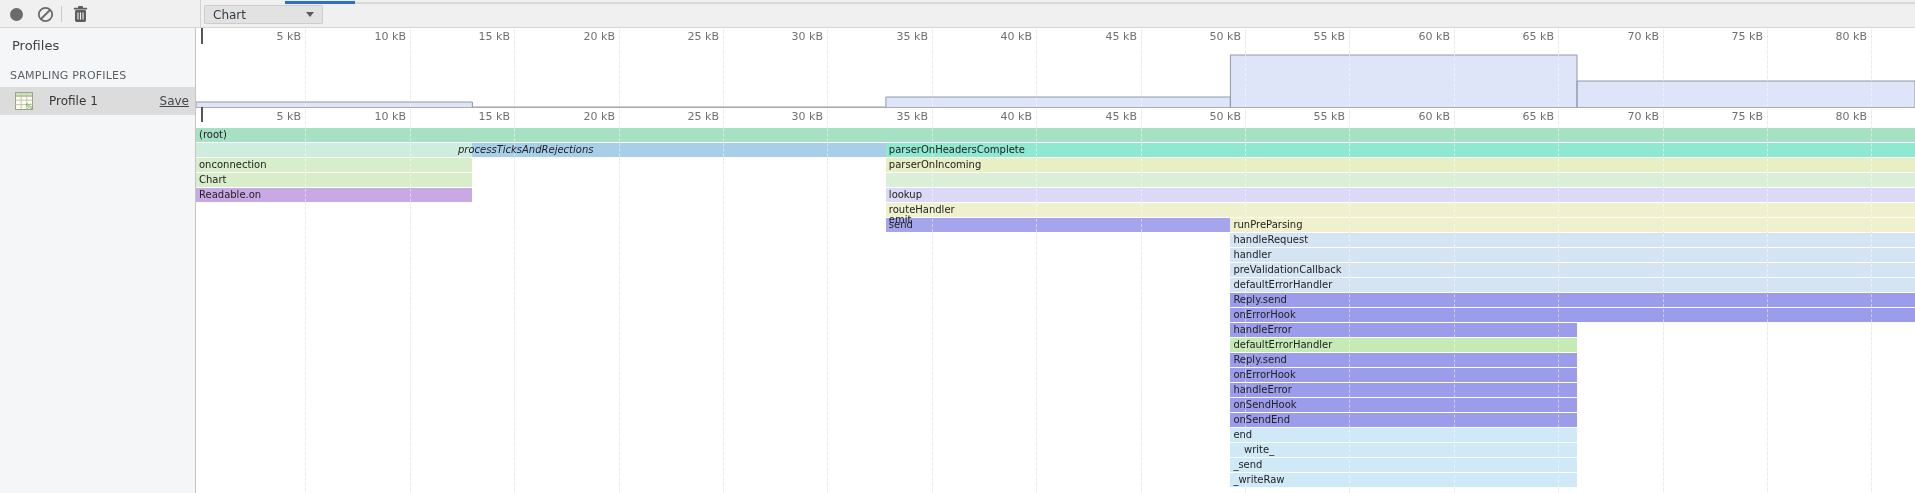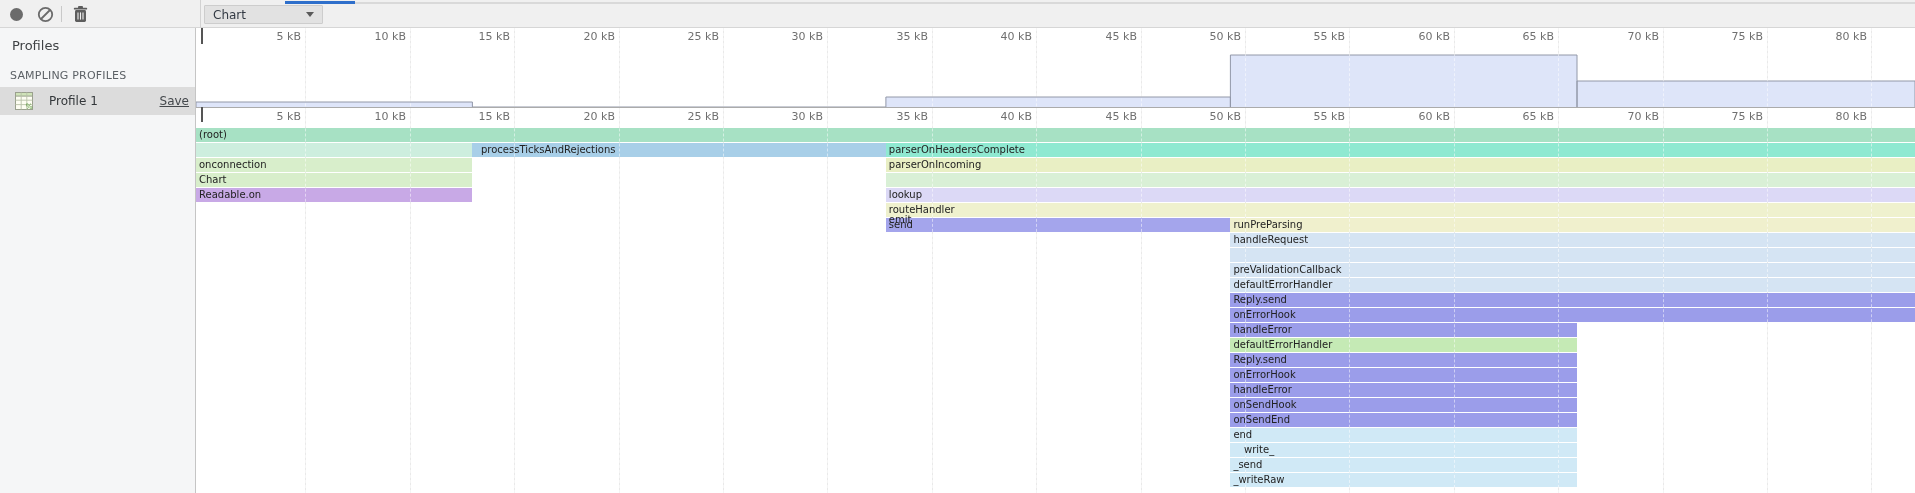--- a/index.html
+++ b/index.html
@@ -182,21 +182,21 @@
       <div class="origin-tick" style="left: 5px; top: 79px; height: 15px;"></div>
       <svg width="1719" height="79" class="ov-svg">
         <path d="M0.0,79 L0.0,74 L276.4,74 L276.4,79 L276.4,79 L276.4,79 L689.9,79 L689.9,79 L689.9,79 L689.9,69 L1034.4,69 L1034.4,79 L1034.4,79 L1034.4,27 L1381.0,27 L1381.0,79 L1381.0,79 L1381.0,53 L1719.0,53 L1719.0,79 Z" fill="#dee5f9"></path>
         <path d="M0.0,79 L0.0,74 L276.4,74 L276.4,79 L276.4,79 L276.4,79 L689.9,79 L689.9,79 L689.9,79 L689.9,69 L1034.4,69 L1034.4,79 L1034.4,79 L1034.4,27 L1381.0,27 L1381.0,79 L1381.0,79 L1381.0,53 L1719.0,53 L1719.0,79" fill="none" stroke="#9298a8" stroke-width="1"></path>
       </svg>
       <div class="pane-sep"></div>
       <div class="bar" title="(root)" style="left: 0px; top: 100px; width: 1719px; background: rgb(167, 225, 196);"></div>
       <div class="bar-label" style="left: 0px; top: 100px; width: 1716px;">(root)</div>
       <div class="bar" title="callbackTrampoline" style="left: 0px; top: 115px; width: 276.44px; background: rgb(205, 238, 222);"></div>
       <div class="bar" title="processTicksAndRejections" style="left: 276.44px; top: 115px; width: 413.424px; background: rgb(168, 207, 232);"></div>
-      <div class="bar-label" style="left: 282px; top: 115px; width: 410.424px;">processTicksAndRejections</div>
+      <div class="bar-label" style="left: 259px; top: 115px; width: 410.424px; font-style: italic;">processTicksAndRejections</div>
       <div class="bar" title="parserOnHeadersComplete" style="left: 689.864px; top: 115px; width: 1029.14px; background: rgb(143, 233, 209);"></div>
       <div class="bar-label" style="left: 689.864px; top: 115px; width: 1026.14px;">parserOnHeadersComplete</div>
       <div class="bar" title="onconnection" style="left: 0px; top: 130px; width: 276.44px; background: rgb(216, 238, 203);"></div>
       <div class="bar-label" style="left: 0px; top: 130px; width: 273.44px;">onconnection</div>
       <div class="bar" title="parserOnIncoming" style="left: 689.864px; top: 130px; width: 1029.14px; background: rgb(233, 239, 196);"></div>
       <div class="bar-label" style="left: 689.864px; top: 130px; width: 1026.14px;">parserOnIncoming</div>
       <div class="bar" title="Socket" style="left: 0px; top: 145px; width: 276.44px; background: rgb(216, 238, 203);"></div>
       <div class="bar-label" style="left: 0px; top: 145px; width: 273.44px;">Chart</div>
       <div class="bar" title="emit" style="left: 689.864px; top: 145px; width: 1029.14px; background: rgb(217, 240, 214);"></div>
       <div class="bar-label" style="left: 689.864px; top: 145px; width: 1026.14px; margin-top: 40px;">emit</div>
@@ -206,20 +206,21 @@
       <div class="bar-label" style="left: 689.864px; top: 160px; width: 1026.14px;">lookup</div>
       <div class="bar" title="routeHandler" style="left: 689.864px; top: 175px; width: 1029.14px; background: rgb(239, 241, 206);"></div>
       <div class="bar-label" style="left: 689.864px; top: 175px; width: 1026.14px;">routeHandler</div>
       <div class="bar" title="child" style="left: 689.864px; top: 190px; width: 344.52px; background: rgb(164, 165, 236);"></div>
       <div class="bar-label" style="left: 689.864px; top: 190px; width: 341.52px;">send</div>
       <div class="bar" title="runPreParsing" style="left: 1034.38px; top: 190px; width: 684.616px; background: rgb(240, 240, 205);"></div>
       <div class="bar-label" style="left: 1034.38px; top: 190px; width: 681.616px;">runPreParsing</div>
       <div class="bar" title="handleRequest" style="left: 1034.38px; top: 205px; width: 684.616px; background: rgb(213, 228, 243);"></div>
       <div class="bar-label" style="left: 1034.38px; top: 205px; width: 681.616px;">handleRequest</div>
       <div class="bar" title="handler" style="left: 1034.38px; top: 220px; width: 684.616px; background: rgb(213, 228, 243);"></div>
+      <div class="bar-label" style="left: 1034.38px; top: 220px; width: 681.616px;">handler</div>
       <div class="bar" title="preValidationCallback" style="left: 1034.38px; top: 235px; width: 684.616px; background: rgb(213, 228, 243);"></div>
       <div class="bar-label" style="left: 1034.38px; top: 235px; width: 681.616px;">preValidationCallback</div>
       <div class="bar" title="preHandlerCallback" style="left: 1034.38px; top: 250px; width: 684.616px; background: rgb(213, 228, 243);"></div>
       <div class="bar-label" style="left: 1034.38px; top: 250px; width: 681.616px;">defaultErrorHandler</div>
       <div class="bar" title="Reply.send" style="left: 1034.38px; top: 265px; width: 684.616px; background: rgb(155, 157, 234);"></div>
       <div class="bar-label" style="left: 1034.38px; top: 265px; width: 681.616px;">Reply.send</div>
       <div class="bar" title="onErrorHook" style="left: 1034.38px; top: 280px; width: 684.616px; background: rgb(155, 157, 234);"></div>
       <div class="bar-label" style="left: 1034.38px; top: 280px; width: 681.616px;">onErrorHook</div>
       <div class="bar" title="handleError" style="left: 1034.38px; top: 295px; width: 346.608px; background: rgb(155, 157, 234);"></div>
       <div class="bar-label" style="left: 1034.38px; top: 295px; width: 343.608px;">handleError</div>

